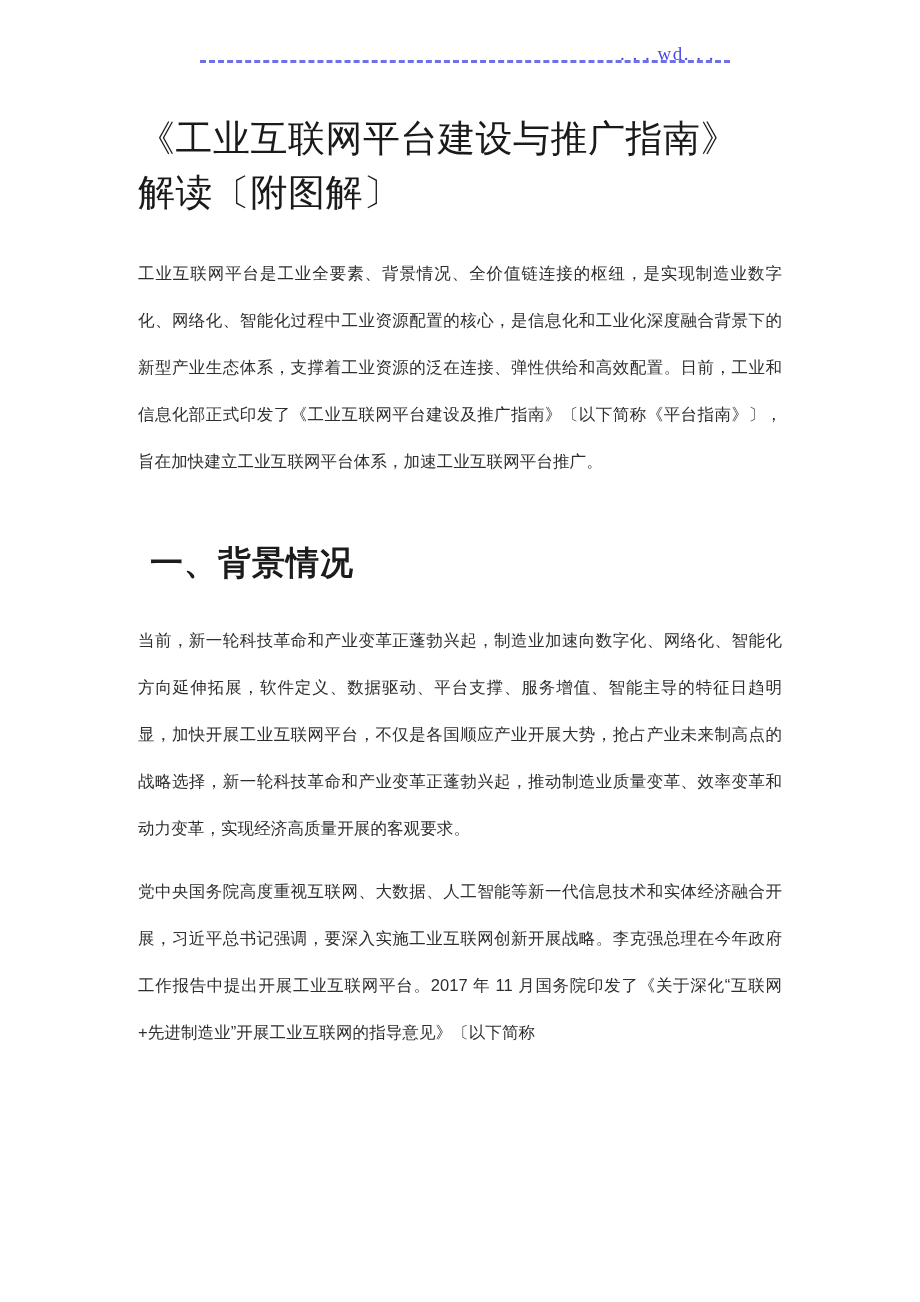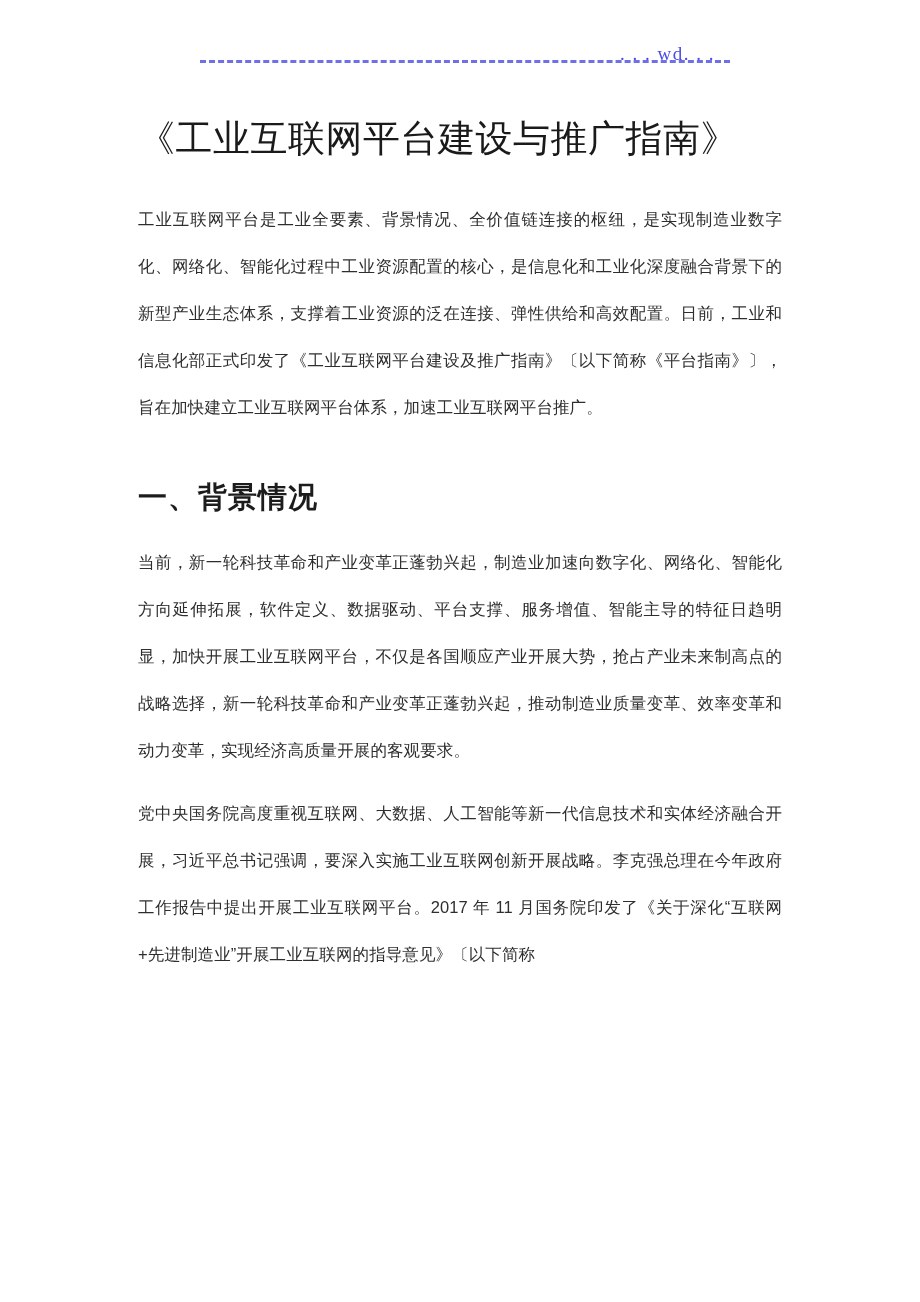--- a/index.html
+++ b/index.html
@@ -80,23 +80,23 @@
     padding-top: 30px;
     font-size: 16.5px;
     line-height: 47px;
     color: #2e2e2e;
     text-align: justify;
     text-justify: inter-ideograph;
     letter-spacing: 0.1px;
   }
 
   h2.section-heading {
-    margin: 0;
+    margin: 12px;
     padding-top: 46px;
-    font-size: 29px;
+    font-size: 33px;
     line-height: 40px;
     font-weight: bold;
     color: #1c1c1c;
     letter-spacing: 1px;
   }
 
   h2.section-heading + p.body-text {
     padding-top: 22px;
   }
 
@@ -109,20 +109,21 @@
 
 <div class="page-header">
   <div class="header-rule"></div>
   <div class="header-mark">. . . wd. . .</div>
 </div>
 
 <div class="doc">
 
   <h1 class="doc-title">
     <span class="title-line">《工业互联网平台建设与推广指南》</span>
+    <span class="title-line">解读〔附图解〕</span>
   </h1>
 
 
   <p class="body-text">工业互联网平台是工业全要素、背景情况、全价值链连接的枢纽，是实现制造业数字化、网络化、智能化过程中工业资源配置的核心，是信息化和工业化深度融合背景下的新型产业生态体系，支撑着工业资源的泛在连接、弹性供给和高效配置。日前，工业和信息化部正式印发了《工业互联网平台建设及推广指南》〔以下简称《平台指南》〕，旨在加快建立工业互联网平台体系，加速工业互联网平台推广。</p>
 
   <h2 class="section-heading">一、背景情况</h2>
 
   <p class="body-text">当前，新一轮科技革命和产业变革正蓬勃兴起，制造业加速向数字化、网络化、智能化方向延伸拓展，软件定义、数据驱动、平台支撑、服务增值、智能主导的特征日趋明显，加快开展工业互联网平台，不仅是各国顺应产业开展大势，抢占产业未来制高点的战略选择，新一轮科技革命和产业变革正蓬勃兴起，推动制造业质量变革、效率变革和动力变革，实现经济高质量开展的客观要求。</p>
 
   <p class="body-text">党中央国务院高度重视互联网、大数据、人工智能等新一代信息技术和实体经济融合开展，习近平总书记强调，要深入实施工业互联网创新开展战略。李克强总理在今年政府工作报告中提出开展工业互联网平台。2017 年 11 月国务院印发了《关于深化“互联网+先进制造业”开展工业互联网的指导意见》〔以下简称</p>

